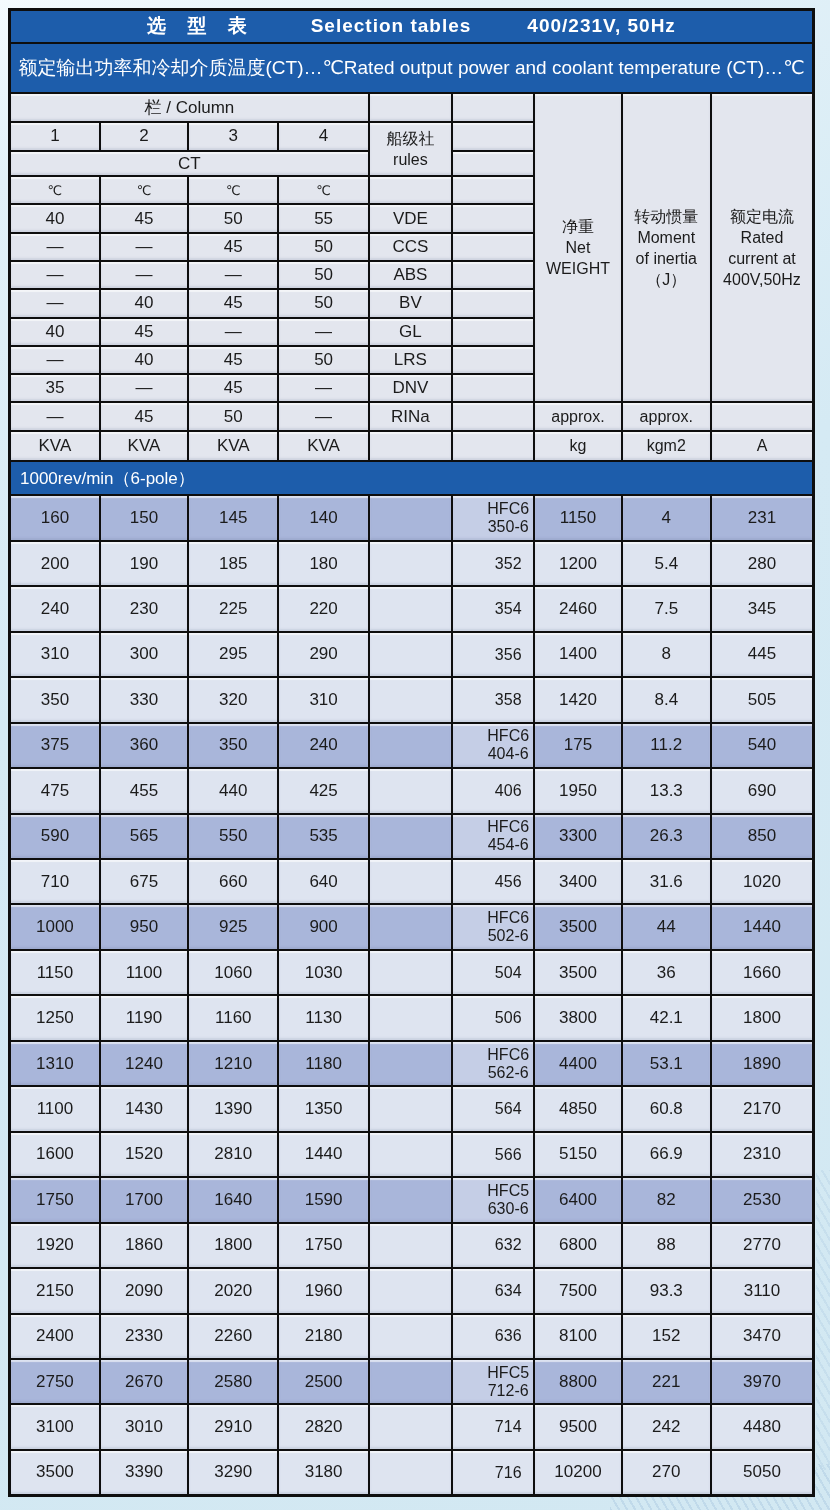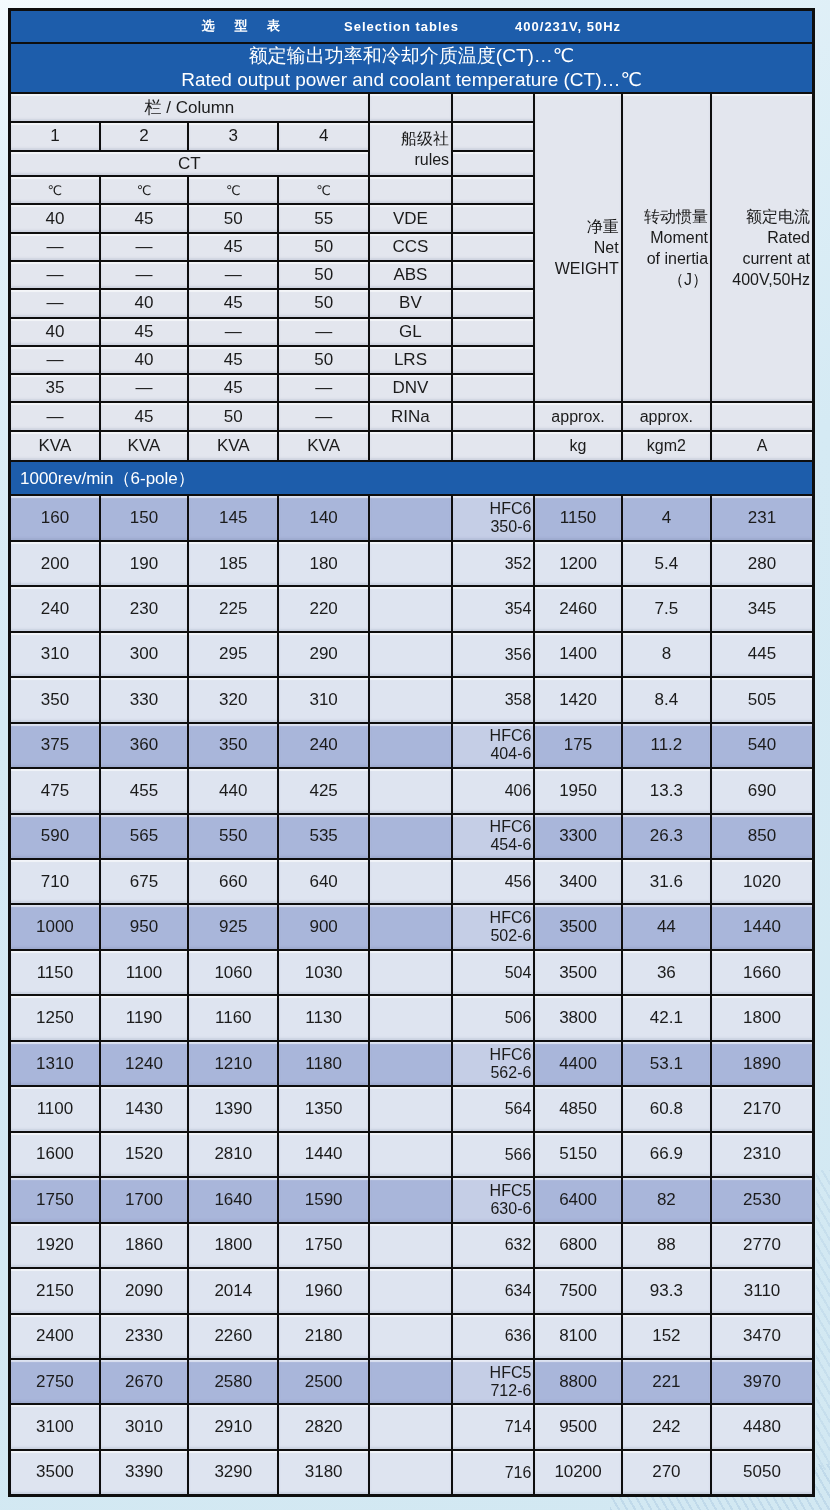--- a/index.html
+++ b/index.html
@@ -42,26 +42,26 @@
   tr.hr4  { height:28px; }
   tr.soc  { height:28px; }
   tr.kva  { height:30px; }
   tr.band { height:34px; }
   tr.r    { height:45px; }
 
   td.blue {
     background:#1d5dab; color:#ffffff;
     box-shadow:none;
   }
-  .bar1 .wrap { display:flex; justify-content:center; align-items:center; gap:56px; font-size:13px; font-weight:bold; letter-spacing:1px; }
+  .bar1 .wrap { display:flex; justify-content:center; align-items:center; gap:56px; font-size:19px; font-weight:bold; letter-spacing:1px; }
   .bar1 .cn { letter-spacing:8px; }
-  .bar2 .wrap { display:flex; flex-direction:column; justify-content:center; line-height:1.26; font-size:19px;align-items:center; }
+  .bar2 .wrap { display:flex; justify-content:center; line-height:1.26; font-size:19px;align-items:center; }
   td.bandcell { text-align:left; padding-left:9px; font-size:17px; }
 
-  td.pre { white-space:pre-line;text-align:right; }
+  td.pre { white-space:pre-line; }
   td.tall { font-size:16px; line-height:1.32; }
   td.deg { font-size:13px; }
   td.dim { font-size:16px; }
   td.model { font-size:16px; line-height:1.12;padding-left:32px; }
 
   tr.r td { background:#dee4f0; }
   tr.r.hl td { background:#a9b6da; }
   tr.r.hl td.model { background:#c5cee6; }
 </style>
 </head>
@@ -414,21 +414,21 @@
           <td>1750</td>
           <td></td>
           <td class="model pre">632</td>
           <td>6800</td>
           <td>88</td>
           <td>2770</td>
         </tr>
         <tr class="r">
           <td>2150</td>
           <td>2090</td>
-          <td>2014</td>
+          <td>2020</td>
           <td>1960</td>
           <td></td>
           <td class="model pre">634</td>
           <td>7500</td>
           <td>93.3</td>
           <td>3110</td>
         </tr>
         <tr class="r">
           <td>2400</td>
           <td>2330</td>

